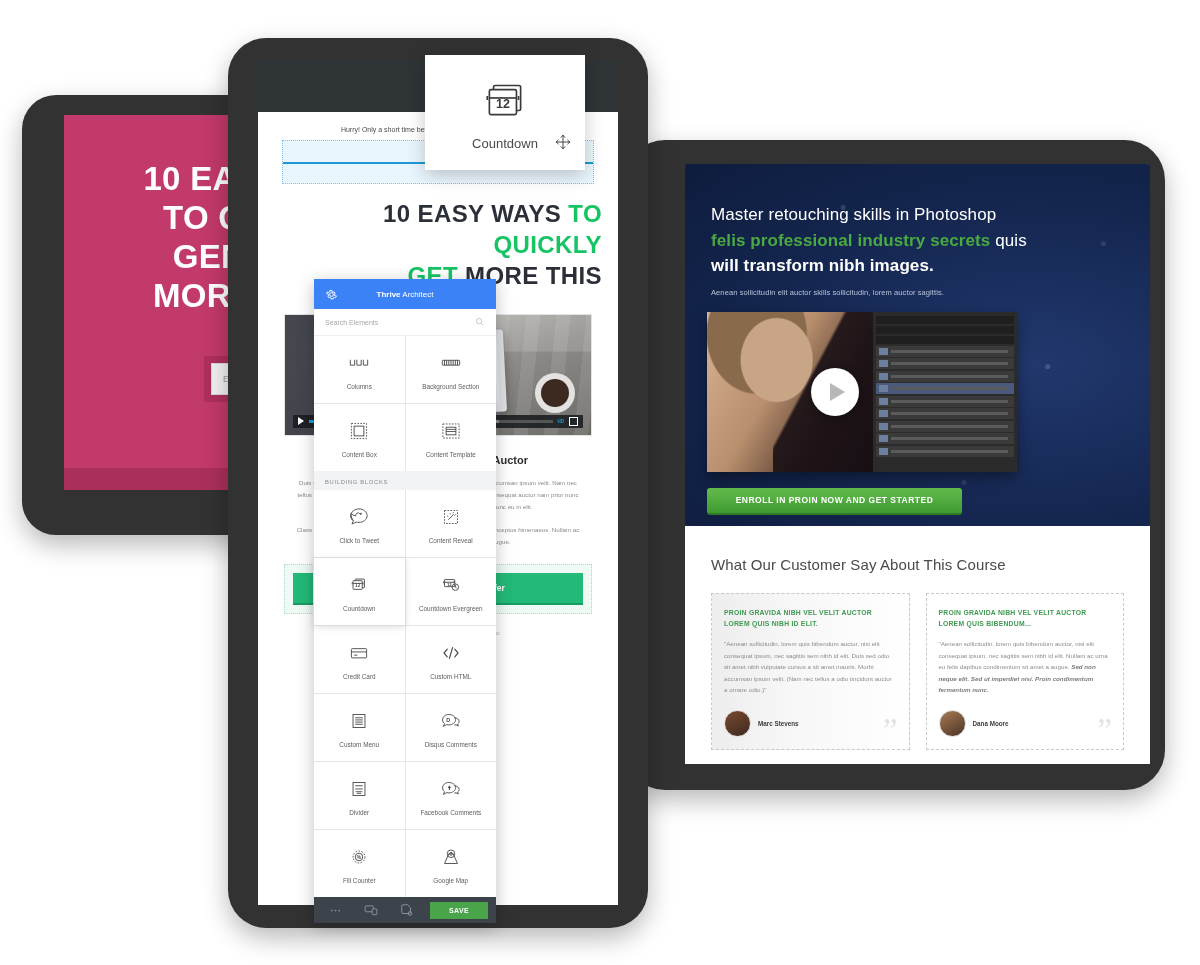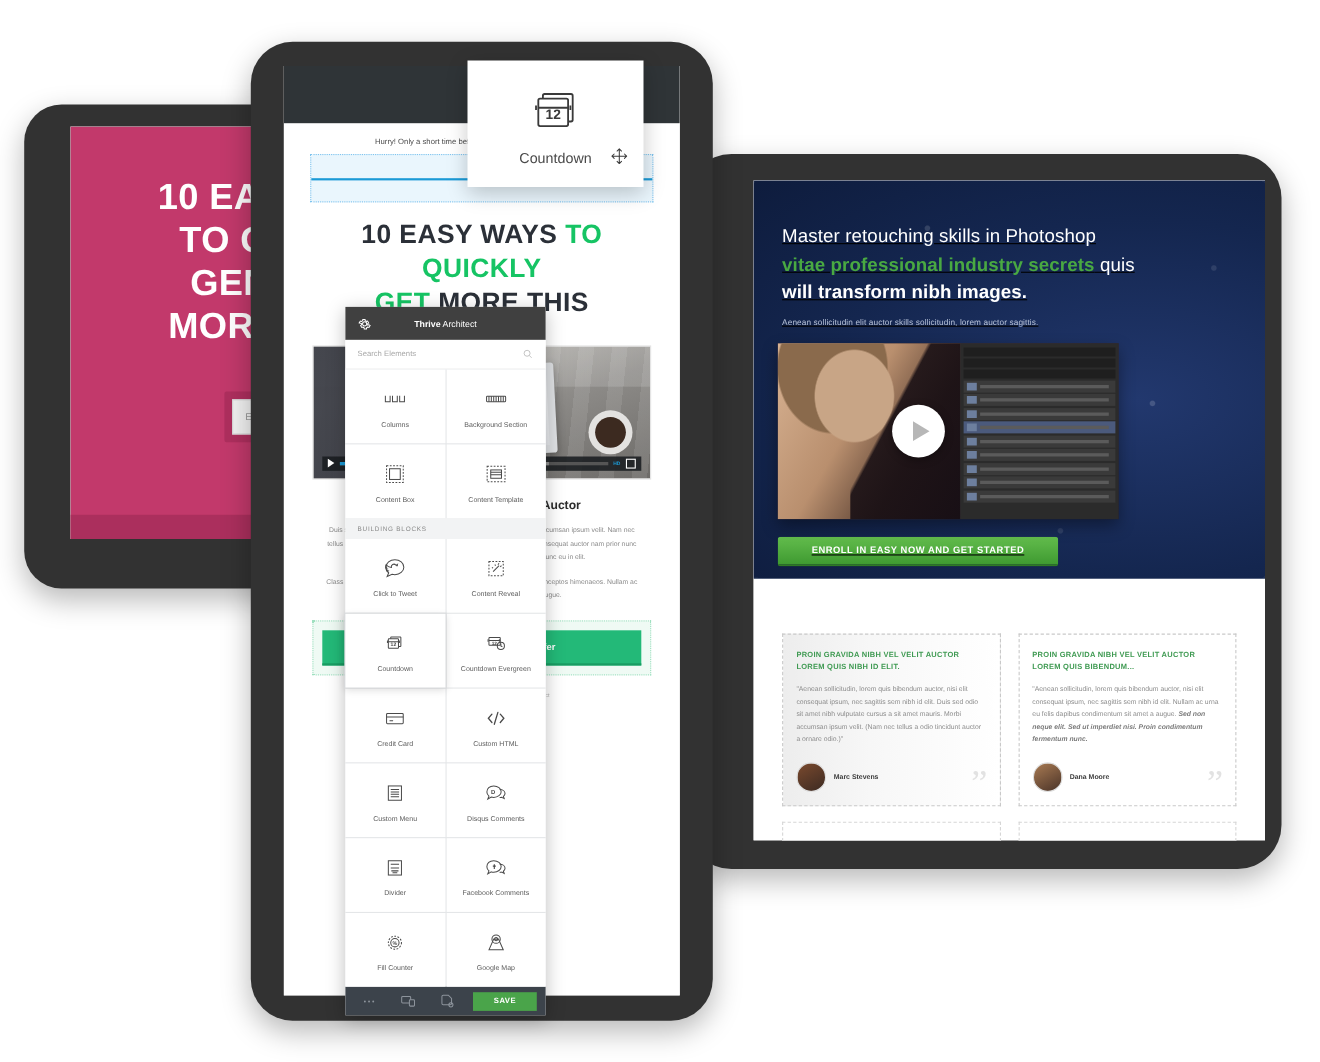--- a/index.html
+++ b/index.html
@@ -49,21 +49,21 @@
       linear-gradient(127deg,rgba(255,255,255,.05) 0 2px,transparent 2px 46%),
       linear-gradient(-40deg,rgba(255,255,255,.05) 0 2px,transparent 2px 60%),
       linear-gradient(200deg,rgba(255,255,255,.045) 0 2px,transparent 2px 55%),
       linear-gradient(15deg,rgba(255,255,255,.04) 0 2px,transparent 2px 70%),
       radial-gradient(circle at 78% 56%, rgba(255,255,255,.16) 0 2px,transparent 3px),
       radial-gradient(circle at 34% 12%, rgba(255,255,255,.14) 0 2px,transparent 3px),
       radial-gradient(circle at 90% 22%, rgba(255,255,255,.10) 0 2px,transparent 3px),
       radial-gradient(circle at 60% 88%, rgba(255,255,255,.10) 0 2px,transparent 3px),
       radial-gradient(ellipse at 75% 55%, #22386e 0%, #14264f 58%, #0e1c3d 100%);
   }
-  .rp-hero-in{position:relative;padding:38px 26px 0 26px;text-decoration:underline;}
+  .rp-hero-in{position:relative;padding:38px 26px 0 26px;}
   .rp-h1{color:#fff;font-size:17px;line-height:1.5;font-weight:bold;
          letter-spacing:.1px;}
   .rp-h1 .g{color:#49a942;}
   .rp-h1 .n{font-weight:normal;}
   .rp-sub{color:#b7c2d8;font-size:7.5px;margin-top:9px;letter-spacing:.1px;}
   .rp-media{position:relative;margin:15px 0 0 -4px;width:310px;height:160px;
     background:linear-gradient(140deg,#2a2030 0%,#3a2a32 40%,#241c28 100%);
     box-shadow:0 6px 14px rgba(0,0,0,.4);overflow:hidden;}
   .rp-face{position:absolute;left:0;top:0;width:166px;height:160px;
     background:
@@ -110,21 +110,21 @@
   .rp-cards.ghost .tcard{height:30px;border:1px dashed #d6d6d6;}
 
   
   .c-page{position:absolute;inset:0;background:#fff;}
   .c-topbar{height:52px;background:#2f3437;}
   .c-pretext{font-size:7px;color:#4b4b4b;text-align:center;padding:14px 0 0 0;}
   .c-drop{margin:7px 24px 0 24px;height:42px;background:#eaf6fd;
     border:1px dotted #7fc4ee;position:relative;}
   .c-drop:after{content:"";position:absolute;left:0;right:0;top:50%;height:2px;
     background:#1b9ad6;}
-  .c-h1{text-align:center;font-size:24px;font-weight:bold;color:#2b3038;
+  .c-h1{text-align:right;font-size:24px;font-weight:bold;color:#2b3038;
     line-height:1.3;letter-spacing:.4px;margin-top:14px;padding:0 16px;}
   .c-h1 .g{color:#16c464;}
   .c-video{margin:22px 26px 0 26px;height:120px;border:1px solid #e3e3e3;
     position:relative;overflow:hidden;
     background:linear-gradient(160deg,#8e8d8a 0%,#b4b2ad 25%,#8d8b88 55%,#6d6b68 100%);}
   .cv-desk{position:absolute;inset:0;
     background:
       linear-gradient(92deg,rgba(60,62,70,.92) 0 22%,transparent 22.5%),
       linear-gradient(180deg,rgba(255,255,255,.14) 0 30%,transparent 31%),
       repeating-linear-gradient(96deg,rgba(255,255,255,.09) 0 14px,transparent 14px 30px);}
@@ -161,21 +161,21 @@
   .c-p b{color:#555;}
   .c-btnwrap{margin:16px 26px 0 26px;border:1px dotted #9fe0c0;background:#effaf4;padding:8px;}
   .c-btn{height:30px;background:#23b978;color:#fff;font-size:8.5px;font-weight:bold;
     display:flex;align-items:center;justify-content:center;border-bottom:2px solid #199c62;}
   .c-foot{text-align:center;font-size:5px;color:#b3b3b3;margin-top:16px;padding-bottom:10px;}
   .c-foot u{text-decoration:underline;}
 
   
   #sidebar{position:absolute;left:314px;top:279px;width:182px;
     box-shadow:0 4px 16px rgba(0,0,0,.25);background:#fff;}
-  .sb-head{height:30px;background:#404040;display:flex;align-items:center;
+  .sb-head{height:30px;background:#3b82f6;display:flex;align-items:center;
     padding:0 11px;gap:0;}
   .sb-gear{width:13px;height:13px;flex:none;}
   .sb-title{flex:1;text-align:center;color:#fff;font-size:8px;margin-right:13px;}
   .sb-title b{font-weight:bold;}
   .sb-search{height:26px;background:#fff;border-bottom:1px solid #eee;
     display:flex;align-items:center;padding:0 11px;}
   .sb-search span{flex:1;color:#a8a8a8;font-size:7px;}
   .sb-glass{width:10px;height:10px;flex:none;}
   .sb-body{background:#f2f3f4;}
   .sb-section{font-size:5.8px;color:#8a8a8a;letter-spacing:.7px;padding:8px 11px 5px 11px;}
@@ -219,21 +219,21 @@
   </div>
 
   <div class="tablet" id="tablet-right">
     <div class="screen">
       <div class="right-page">
 
         <div class="rp-hero">
           <div class="rp-hero-in">
             <div class="rp-h1">
               <span class="n">Master retouching skills in Photoshop</span><br>
-              <span class="g">vitae professional industry secrets</span><span class="n"> quis</span><br>
+              <span class="g">felis professional industry secrets</span><span class="n"> quis</span><br>
               <span>will transform nibh images.</span>
             </div>
             <div class="rp-sub">Aenean sollicitudin elit auctor skills sollicitudin, lorem auctor sagittis.</div>
 
             <div class="rp-media">
               <div class="rp-face"></div>
               <div class="rp-psd">
                 <div class="psd-top"></div>
                   <div class="psd-top"></div>
                   <div class="psd-top"></div>
@@ -272,26 +272,27 @@
                 <div class="psd-row">
                     <i></i>
                     <b></b>
                   </div>
               </div>
               <div class="rp-play">
                   <i></i>
                 </div>
             </div>
 
-            <div class="rp-cta">ENROLL IN EASY NOW AND GET STARTED</div>
+            <div class="rp-cta">ENROLL IN PROIN NOW AND GET STARTED</div>
           </div>
 
         </div>
 
         <div class="rp-body">
+          <div class="rp-h2">What Our Customer Say About This Course</div>
 
           <div class="rp-cards">
             <div class="tcard first">
               <div class="tcard-t">PROIN GRAVIDA NIBH VEL VELIT AUCTOR LOREM QUIS NIBH ID ELIT.</div>
               <div class="tcard-b">"Aenean sollicitudin, lorem quis bibendum auctor, nisi elit consequat ipsum, nec sagittis sem nibh id elit. Duis sed odio sit amet nibh vulputate cursus a sit amet mauris. Morbi accumsan ipsum velit. (Nam nec tellus a odio tincidunt auctor a ornare odio.)"</div>
               <div class="tcard-f">
                 <div class="tav"></div>
                 <div class="tn">Marc Stevens</div>
               </div>
               <div class="tq">”</div>

